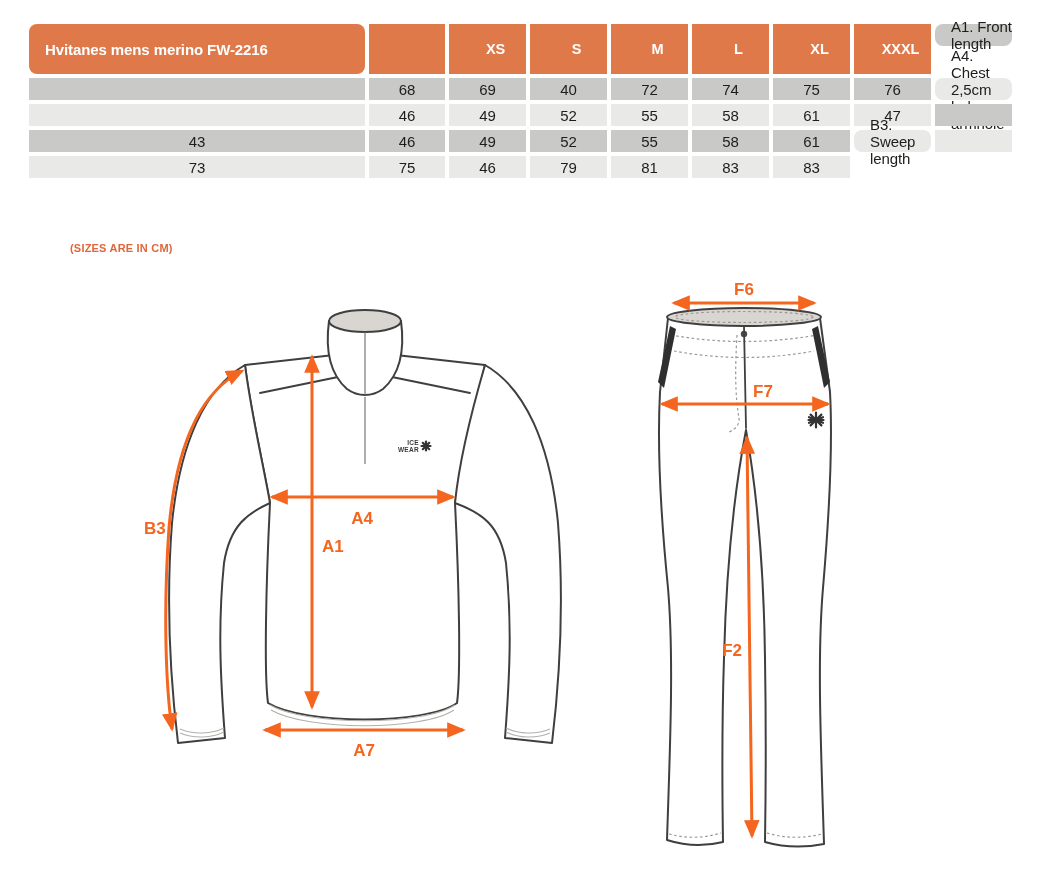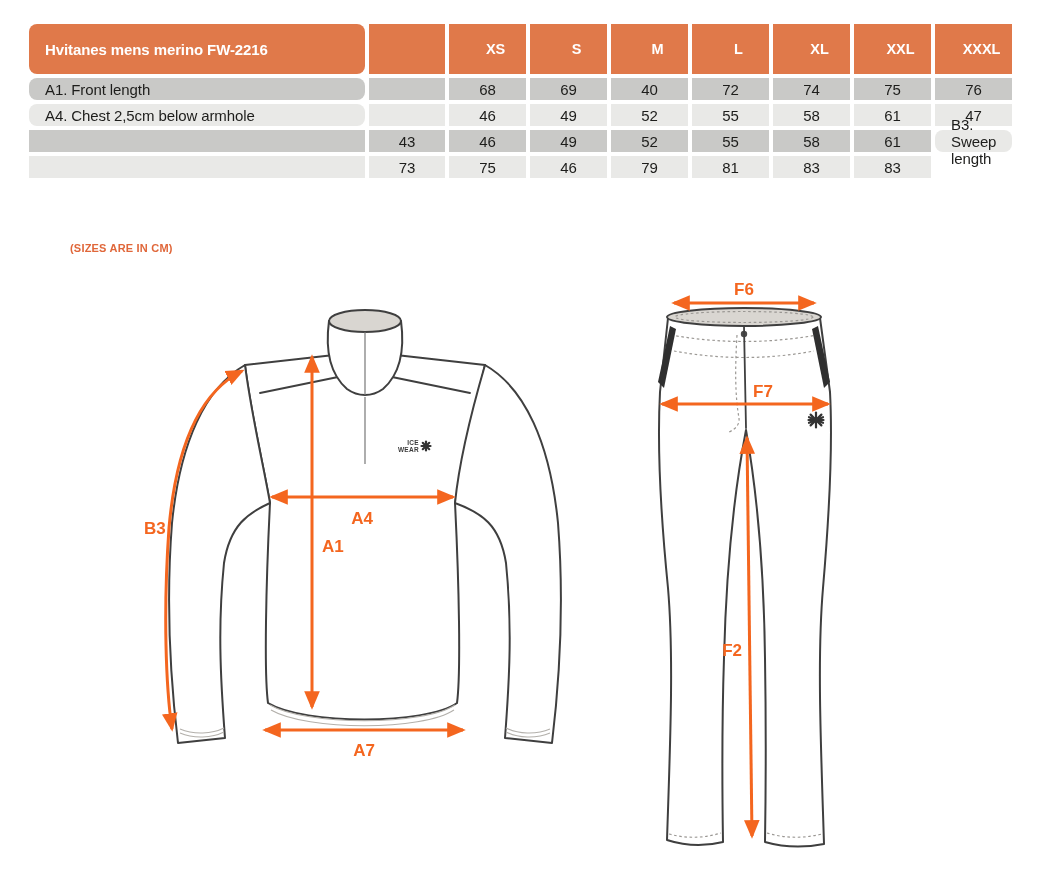--- a/index.html
+++ b/index.html
@@ -67,21 +67,20 @@
 <body>
 
 <div id="size-table">
     <div class="cell head title-cell">Hvitanes mens merino FW-2216</div>
     <div class="cell head"></div>
     <div class="cell head size-head">XS</div>
     <div class="cell head size-head">S</div>
     <div class="cell head size-head">M</div>
     <div class="cell head size-head">L</div>
     <div class="cell head size-head">XL</div>
-    <div class="cell head size-head">XXL</div>
     <div class="cell head size-head">XXXL</div>
     <div class="cell dark label-cell">A1. Front length</div>
     <div class="cell dark"></div>
     <div class="cell dark val">68</div>
     <div class="cell dark val">69</div>
     <div class="cell dark val">40</div>
     <div class="cell dark val">72</div>
     <div class="cell dark val">74</div>
     <div class="cell dark val">75</div>
     <div class="cell dark val">76</div>

